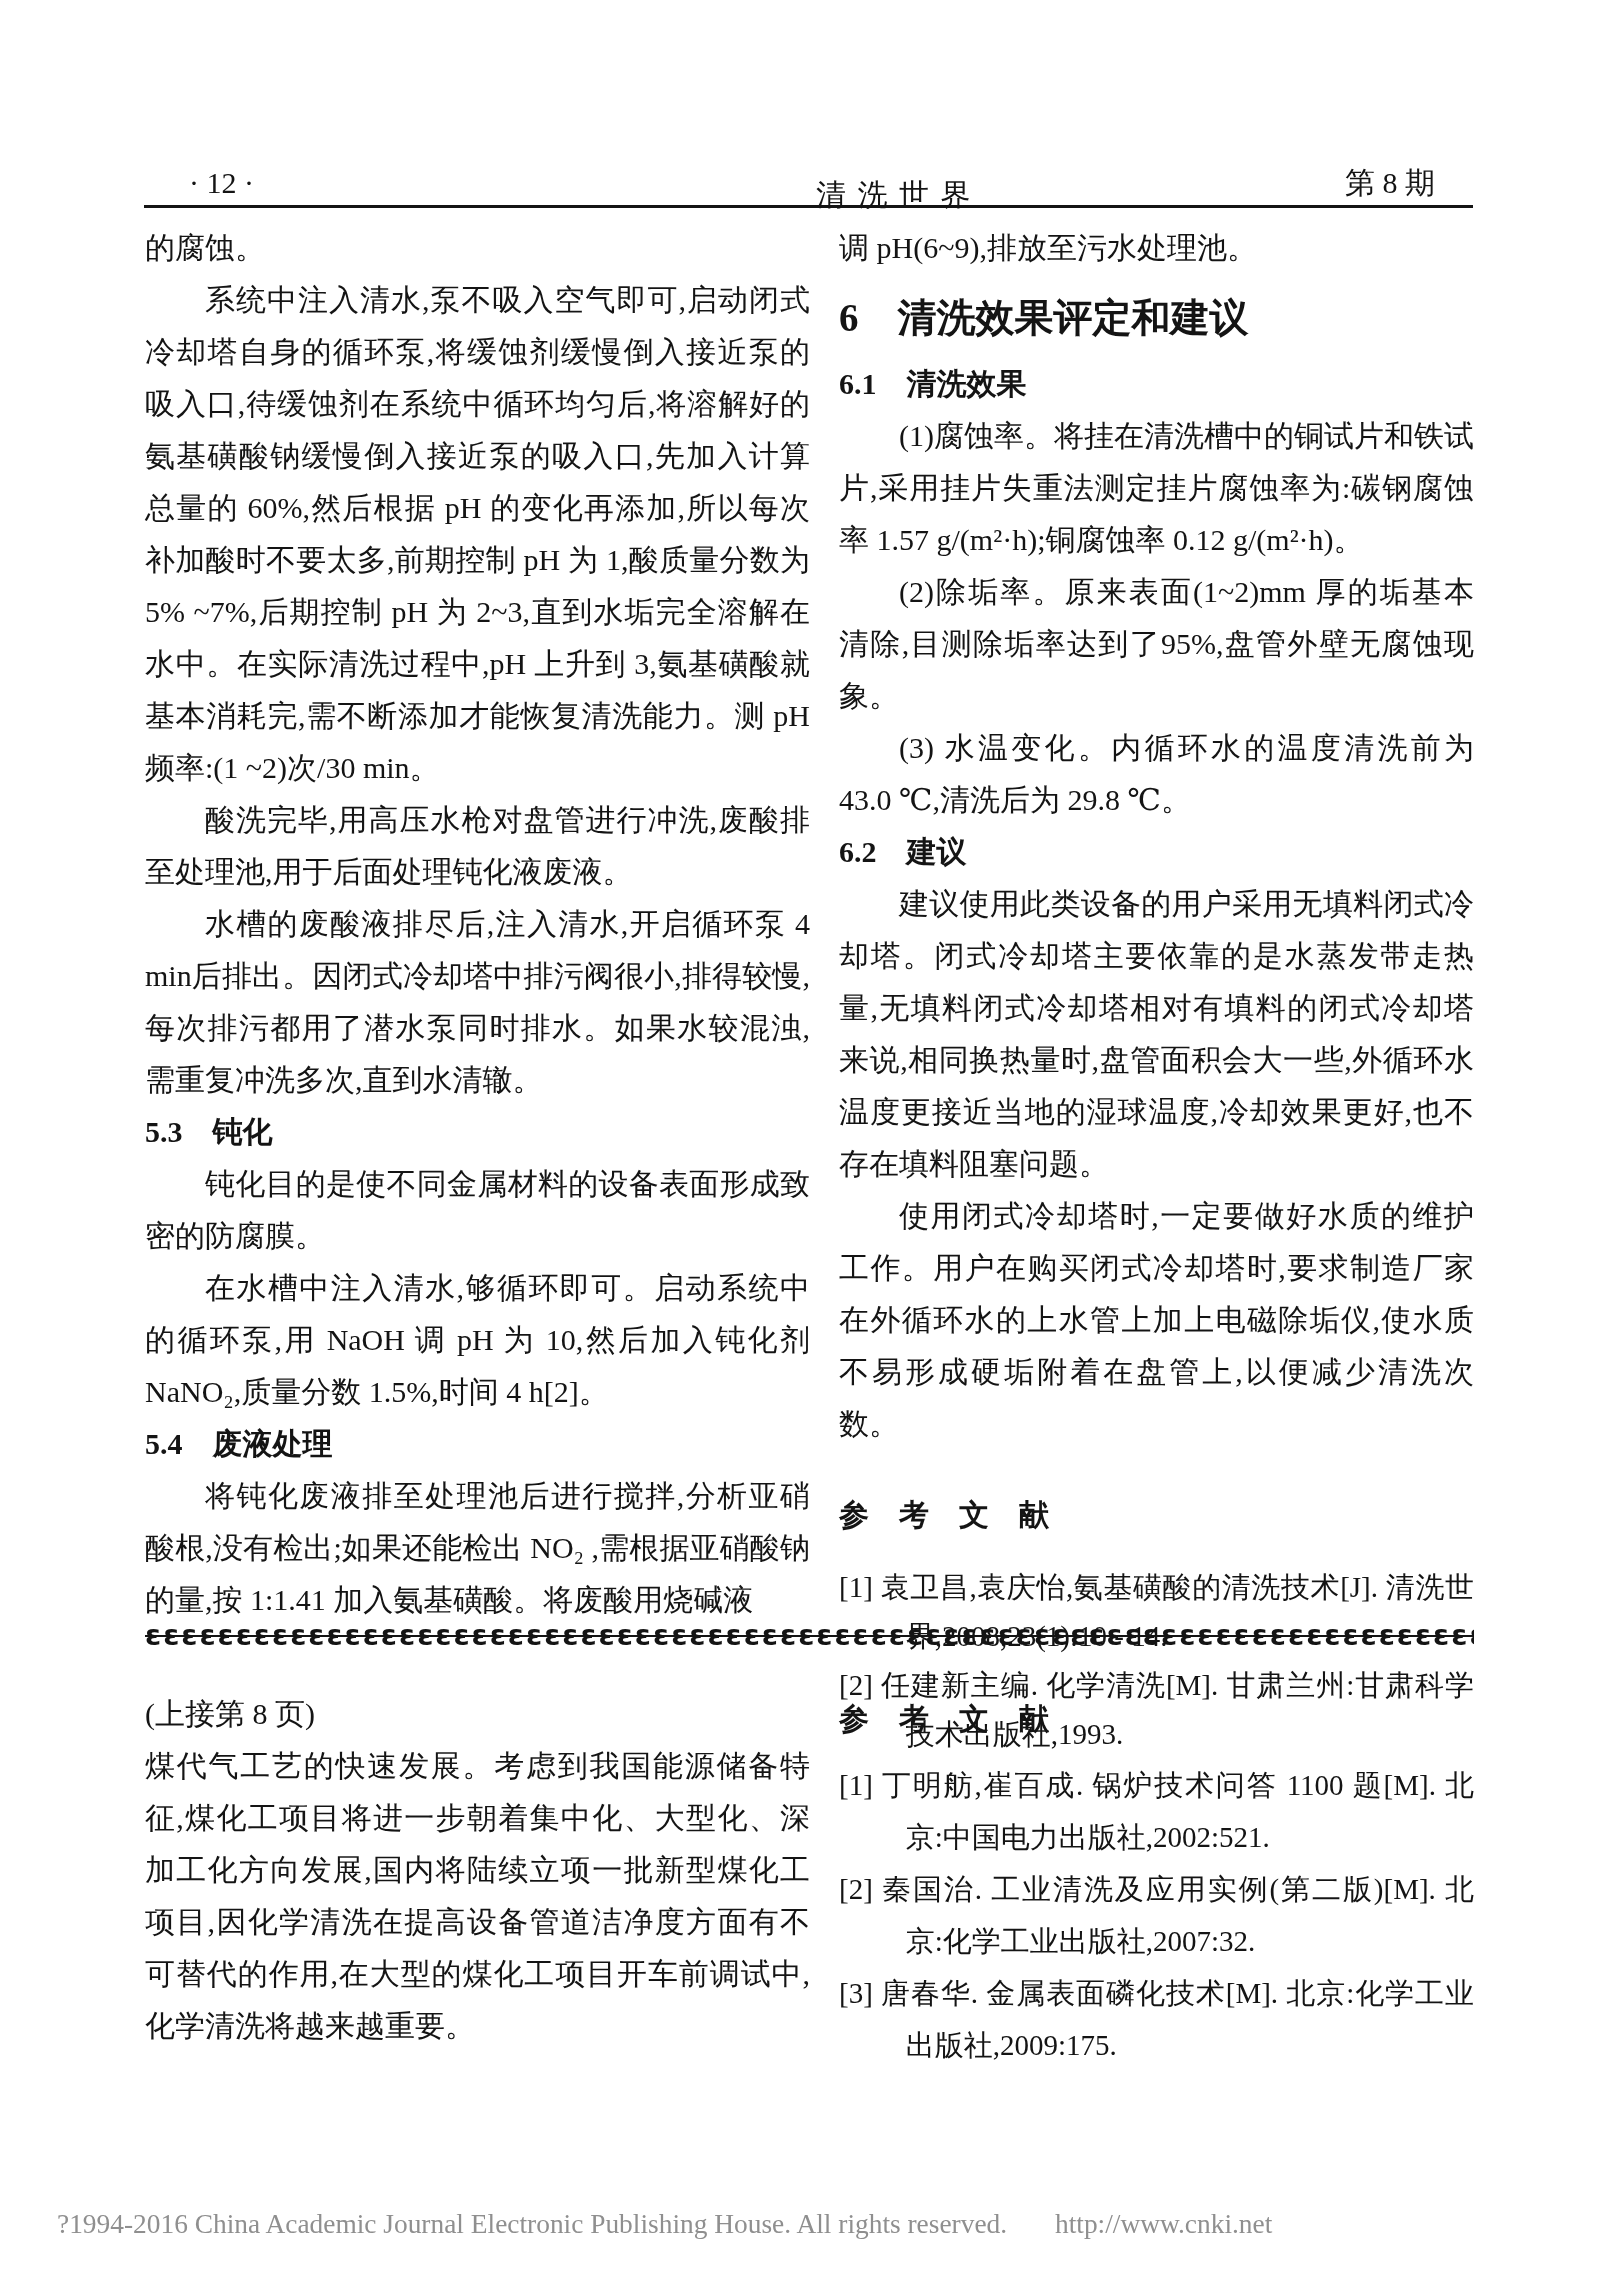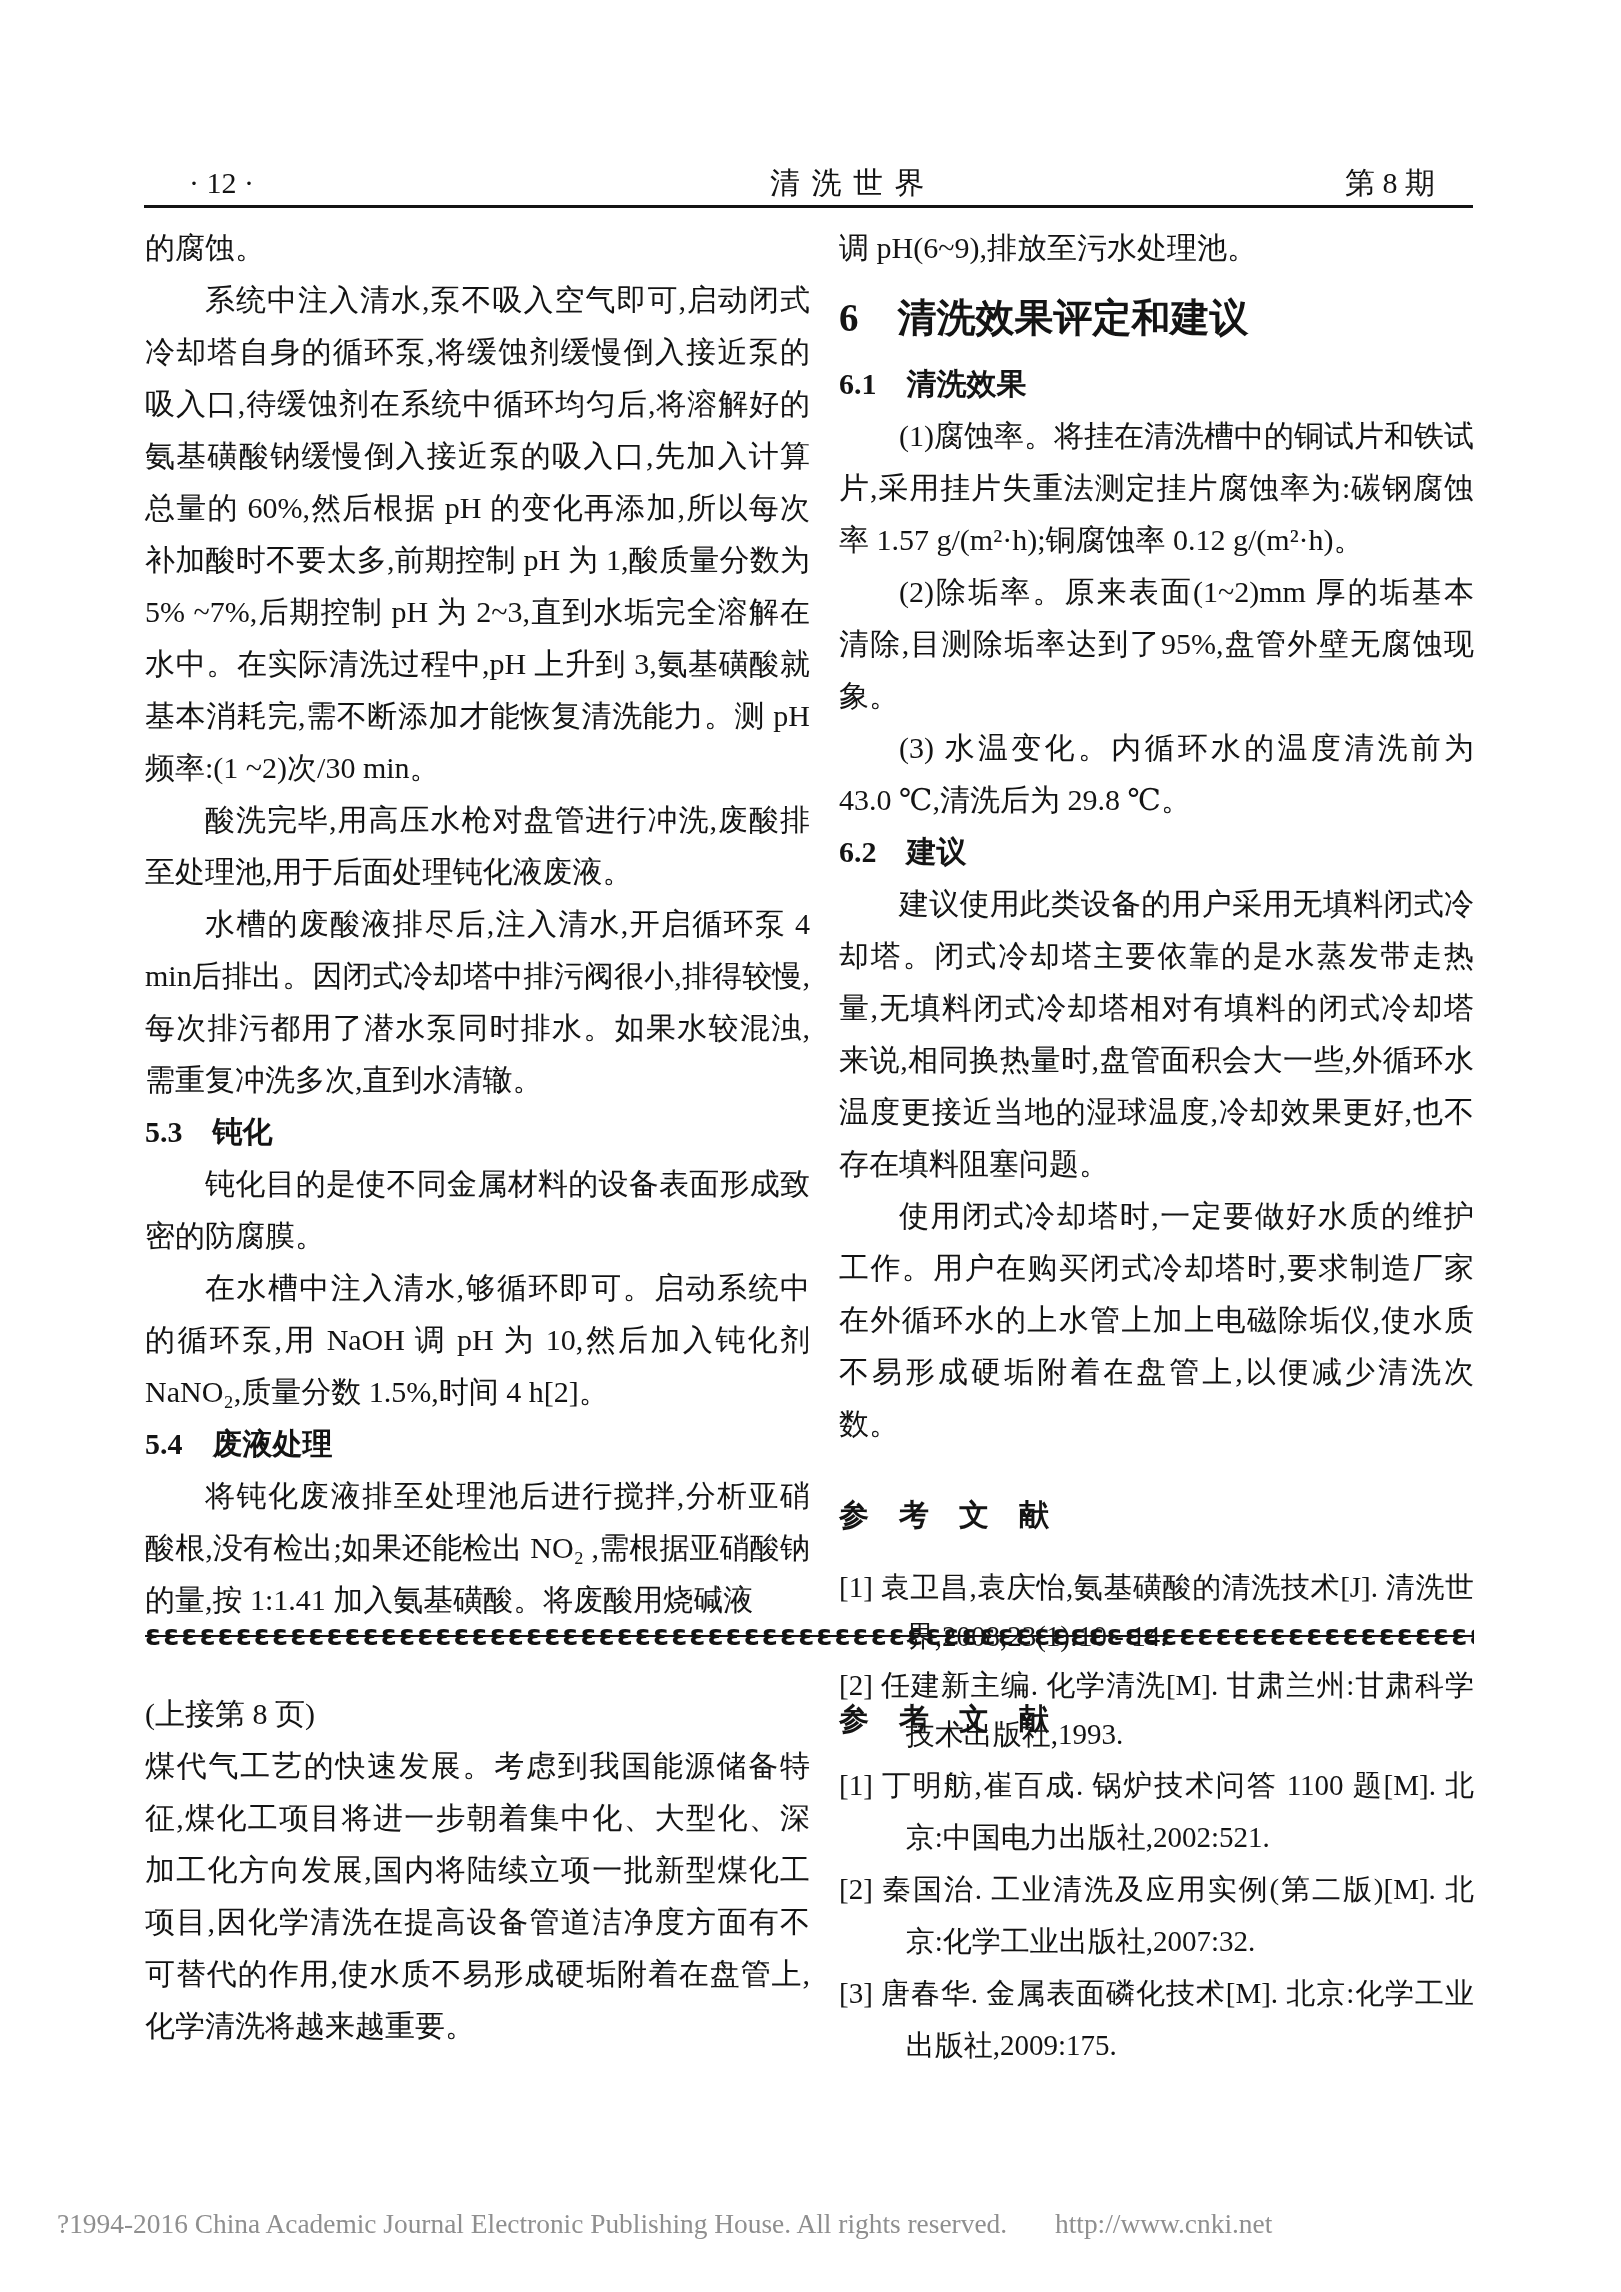--- a/index.html
+++ b/index.html
@@ -14,21 +14,21 @@
     margin:0 auto;
     background:var(--page-bg);
     color:var(--text-color);
     font-family:"Liberation Serif","DejaVu Serif",serif;
     overflow:hidden;
     padding-left:34px;
   }
   
   .page-header span{position:absolute;top:163px;font-size:30px;line-height:39px;white-space:nowrap;}
   .page-num{left:189px;}
-  .journal-title{left:770px;letter-spacing:2px;}
+  .journal-title{left:816px;letter-spacing:2px;margin-top:12px;}
   .issue-label{left:1345px;}
   .header-rule{
     position:absolute;left:144px;top:205px;width:1329px;height:2.9px;
     background:var(--text-color);
   }
   
   .col{
     position:absolute;
     font-size:30px;line-height:52px;
     text-align:justify;
@@ -111,21 +111,21 @@
       <div class="blk blk-body-paragraph">使用闭式冷却塔时,一定要做好水质的维护工作。用户在购买闭式冷却塔时,要求制造厂家在外循环水的上水管上加上电磁除垢仪,使水质不易形成硬垢附着在盘管上,以便减少清洗次数。</div>
       <div class="blk blk-references-heading">参　考　文　献</div>
       <div class="blk blk-reference-item">[1] 袁卫昌,袁庆怡,氨基磺酸的清洗技术[J]. 清洗世界,2008,23(1):10 - 14.</div>
       <div class="blk blk-reference-item">[2] 任建新主编. 化学清洗[M]. 甘肃兰州:甘肃科学技术出版社,1993.</div>
     </section>
 
   <div class="separator">ɛɛɛɛɛɛɛɛɛɛɛɛɛɛɛɛɛɛɛɛɛɛɛɛɛɛɛɛɛɛɛɛɛɛɛɛɛɛɛɛɛɛɛɛɛɛɛɛɛɛɛɛɛɛɛɛɛɛɛɛɛɛɛɛɛɛɛɛɛɛɛɛɛɛɛɛɛɛɛɛɛɛɛɛɛɛɛɛɛɛ</div>
 
   <section class="col col-bottom-left">
       <div class="blk blk-continuation-note">(上接第 8 页)</div>
-      <div class="blk blk-continuation-paragraph">煤代气工艺的快速发展。考虑到我国能源储备特征,煤化工项目将进一步朝着集中化、大型化、深加工化方向发展,国内将陆续立项一批新型煤化工项目,因化学清洗在提高设备管道洁净度方面有不可替代的作用,使水质不易形成硬垢附着在盘管上,化学清洗将越来越重要。</div>
+      <div class="blk blk-continuation-paragraph">煤代气工艺的快速发展。考虑到我国能源储备特征,煤化工项目将进一步朝着集中化、大型化、深加工化方向发展,国内将陆续立项一批新型煤化工项目,因化学清洗在提高设备管道洁净度方面有不可替代的作用,在大型的煤化工项目开车前调试中,化学清洗将越来越重要。</div>
     </section>
 
   <section class="col col-bottom-right">
       <div class="blk blk-references-heading">参　考　文　献</div>
       <div class="blk blk-reference-item">[1] 丁明舫,崔百成. 锅炉技术问答 1100 题[M]. 北京:中国电力出版社,2002:521.</div>
       <div class="blk blk-reference-item">[2] 秦国治. 工业清洗及应用实例(第二版)[M]. 北京:化学工业出版社,2007:32.</div>
       <div class="blk blk-reference-item">[3] 唐春华. 金属表面磷化技术[M]. 北京:化学工业出版社,2009:175.</div>
     </section>
 
   <footer class="page-footer">

